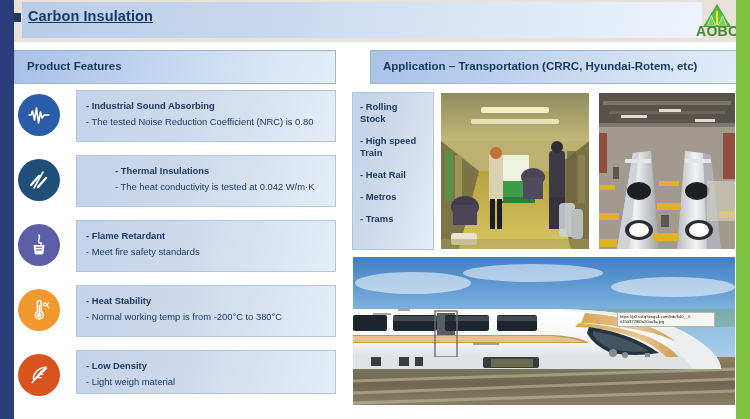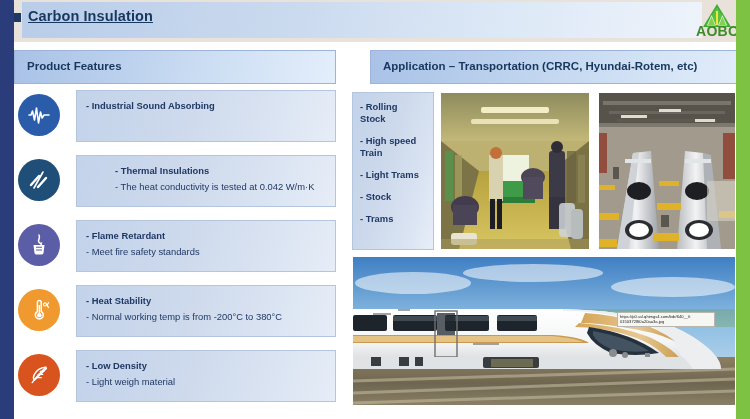--- a/index.html
+++ b/index.html
@@ -173,20 +173,21 @@
 
     <div id="features-host">
         <div class="feature-row" style="top: 48px; height: 52px;">
           <div class="feat-icon" style="background: rgb(42, 92, 170);">
             <svg width="24" height="24" viewBox="0 0 24 24">
               <path d="M2 12h2l1.5-4 2 9 2-12 2 15 2-11 1.6 6L17 12h5" fill="none" stroke="#ffffff" stroke-width="1.6" stroke-linejoin="round" stroke-linecap="round"></path>
             </svg>
           </div>
           <div class="feat-box" style="height: 52px;">
             <div class="feat-line bold">- Industrial Sound Absorbing</div>
+            <div class="feat-line">- The tested Noise Reduction Coefficient (NRC) is 0.80</div>
           </div>
         </div>
         <div class="feature-row" style="top: 113px; height: 52px;">
           <div class="feat-icon" style="background: rgb(31, 78, 121);">
             <svg width="24" height="24" viewBox="0 0 24 24">
               <line x1="4" y1="17" x2="12" y2="8" stroke="#fff" stroke-width="2.4" stroke-linecap="round"></line>
               <line x1="11" y1="19" x2="19" y2="10" stroke="#fff" stroke-width="2.4" stroke-linecap="round"></line>
               <line x1="16" y1="4" x2="7" y2="20" stroke="#fff" stroke-width="1.6" stroke-linecap="round"></line>
             </svg>
           </div>
@@ -224,32 +225,32 @@
           </div>
         </div>
         <div class="feature-row" style="top: 308px; height: 52px;">
           <div class="feat-icon" style="background: rgb(217, 83, 30);">
             <svg width="24" height="24" viewBox="0 0 24 24">
               <path d="M18.8 4.2c-5 .3-9.6 3.4-11.6 7.6-1 2.2-1 4 .1 5.3L19.4 5.5z" fill="none" stroke="#fff" stroke-width="1.5" stroke-linejoin="round"></path>
               <path d="M18.8 4.2C14 8.9 9.6 13.5 5.2 19.6" fill="none" stroke="#fff" stroke-width="1.4" stroke-linecap="round"></path>
               <path d="M9.2 14.6h5.2M11.2 11.4h4.6M13.3 8.4h3.6" stroke="#fff" stroke-width="1.1" stroke-linecap="round"></path>
             </svg>
           </div>
-          <div class="feat-box" style="height: 52px;">
+          <div class="feat-box" style="height: 44px;">
             <div class="feat-line bold">- Low Density</div>
             <div class="feat-line">-  Light weigh material</div>
           </div>
         </div>
       </div>
 
     <div class="app-list">
       <div class="app-item">- Rolling Stock</div>
       <div class="app-item">- High speed Train</div>
-      <div class="app-item">- Light Trams</div>
-      <div class="app-item">- Stock</div>
+      <div class="app-item">- Heat Rail</div>
+      <div class="app-item">- Metros</div>
       <div class="app-item">- Trams</div>
     </div>
 
     <div class="photo" id="photo-interior">
       <svg width="148" height="156" viewBox="0 0 148 156">
         <defs>
           <linearGradient id="flr" x1="0" y1="0" x2="0" y2="1">
             <stop offset="0%" stop-color="#b6a23f"></stop>
               <stop offset="100%" stop-color="#d8c663"></stop>
           </linearGradient>

